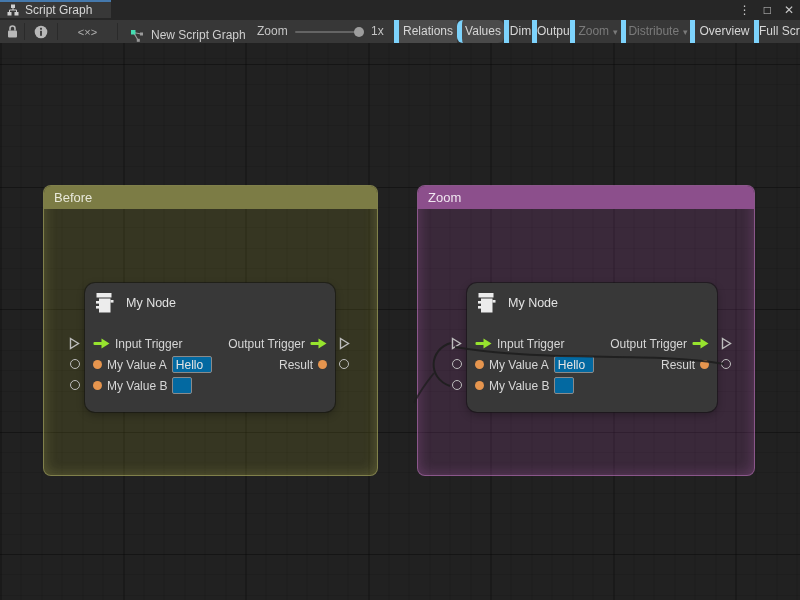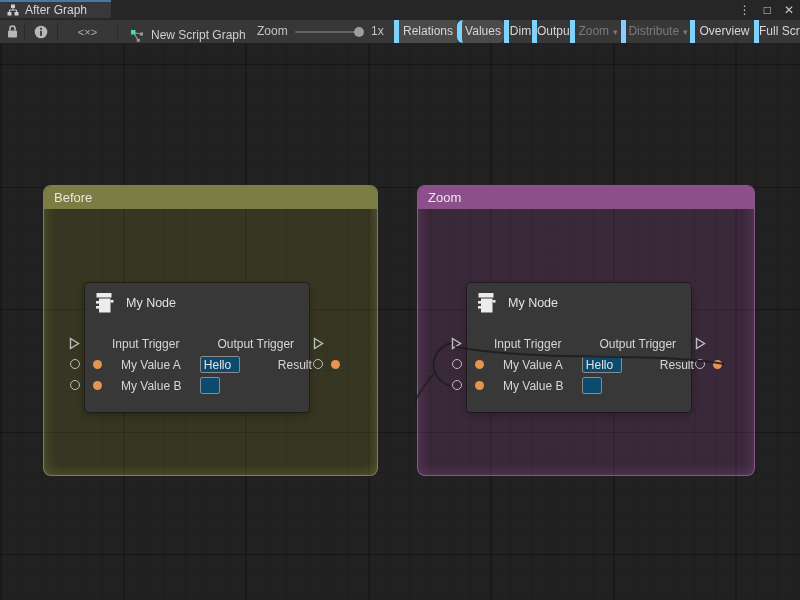--- a/index.html
+++ b/index.html
@@ -49,30 +49,30 @@
   .group-header{height:23px;border-radius:7px 7px 0 0;display:flex;align-items:center;
        padding-left:10px;font-size:13px;}
   .group-before{left:43px;width:335px;background:rgba(150,150,40,0.18);
        border:1px solid rgba(190,190,110,0.55);box-shadow:inset 0 0 14px rgba(190,190,100,0.30);}
   .group-before .group-header{background:#7c7c45;color:#e8e8da;}
   .group-after{left:417px;width:338px;background:rgba(170,75,170,0.18);
        border:1px solid rgba(205,125,205,0.55);box-shadow:inset 0 0 14px rgba(200,110,200,0.30);}
   .group-after .group-header{background:#8c4f8c;color:#f0e6f0;}
 
   
-  .node{position:absolute;top:240px;width:224px;height:129px;background:#383838;border-radius:4px;
+  .node{position:absolute;top:240px;width:250px;height:129px;background:#383838;border-radius:10px;
        box-shadow:0 0 0 1px rgba(18,18,18,0.55),0 3px 9px rgba(0,0,0,0.30);z-index:3;box-sizing:border-box;}
   .node-a{left:85px;} .node-b{left:467px;}
   .node-header{height:50px;padding:9px 0 0 10px;box-sizing:border-box;display:flex;gap:11px;align-items:flex-start;}
   .node-title{color:#e2e2e2;font-size:12.5px;line-height:23px;}
-  .prow{position:relative;height:21px;display:flex;align-items:center;padding:0 8px;gap:19px;box-sizing:border-box;}
+  .prow{position:relative;height:21px;display:flex;align-items:center;padding:0 8px;gap:5px;box-sizing:border-box;}
   .plabel{font-size:12px;color:#d6d6d6;white-space:nowrap;}
   .spacer{flex:1;}
   .dot{width:9px;height:9px;border-radius:50%;background:#e6954e;flex:0 0 auto;}
-  .valbox{height:15px;background:#0c4a6e;border:1px solid #8a8a8a;border-radius:2px;
+  .valbox{height:15px;background:#0369a1;border:1px solid #8a8a8a;border-radius:2px;
        color:#e4e4e4;font-size:12px;font-family:"Liberation Sans",sans-serif;padding:0 3px;box-sizing:content-box;}
   .valbox.small{width:12px;}
   .valbox.hello{width:32px;}
   .outL{position:absolute;left:-16px;top:4px;}
   .outLc{position:absolute;left:-15px;top:5px;width:8px;height:8px;border:1.5px solid #bdbdbd;border-radius:50%;}
   .outR{position:absolute;right:-15px;top:4px;}
   .outRc{position:absolute;right:-14px;top:5px;width:8px;height:8px;border:1.5px solid #bdbdbd;border-radius:50%;}
 
   
   .edges{position:absolute;left:0;top:0;width:800px;height:557px;z-index:6;pointer-events:none;}
@@ -83,21 +83,21 @@
 <div id="app">
 
   <div class="tabbar">
     <div class="tab">
       <svg width="12" height="12" viewBox="0 0 12 12">
         <rect x="4" y="0.5" width="4" height="3.5" fill="#cfcfcf"></rect>
         <rect x="0.5" y="8" width="4" height="3.5" fill="#cfcfcf"></rect>
         <rect x="7.5" y="8" width="4" height="3.5" fill="#cfcfcf"></rect>
         <path d="M6,4 V6 M2.5,8 V6 H9.5 V8" stroke="#cfcfcf" stroke-width="1" fill="none"></path>
       </svg>
-      <span>After Graph</span>
+      <span>Script Graph</span>
     </div>
     <div class="win-controls">
       <span>⋮</span>
       <span>□</span>
       <span>✕</span>
     </div>
   </div>
 
   <div class="toolbar">
     <div class="tb-iconbtn" style="left:0;width:24px;">

